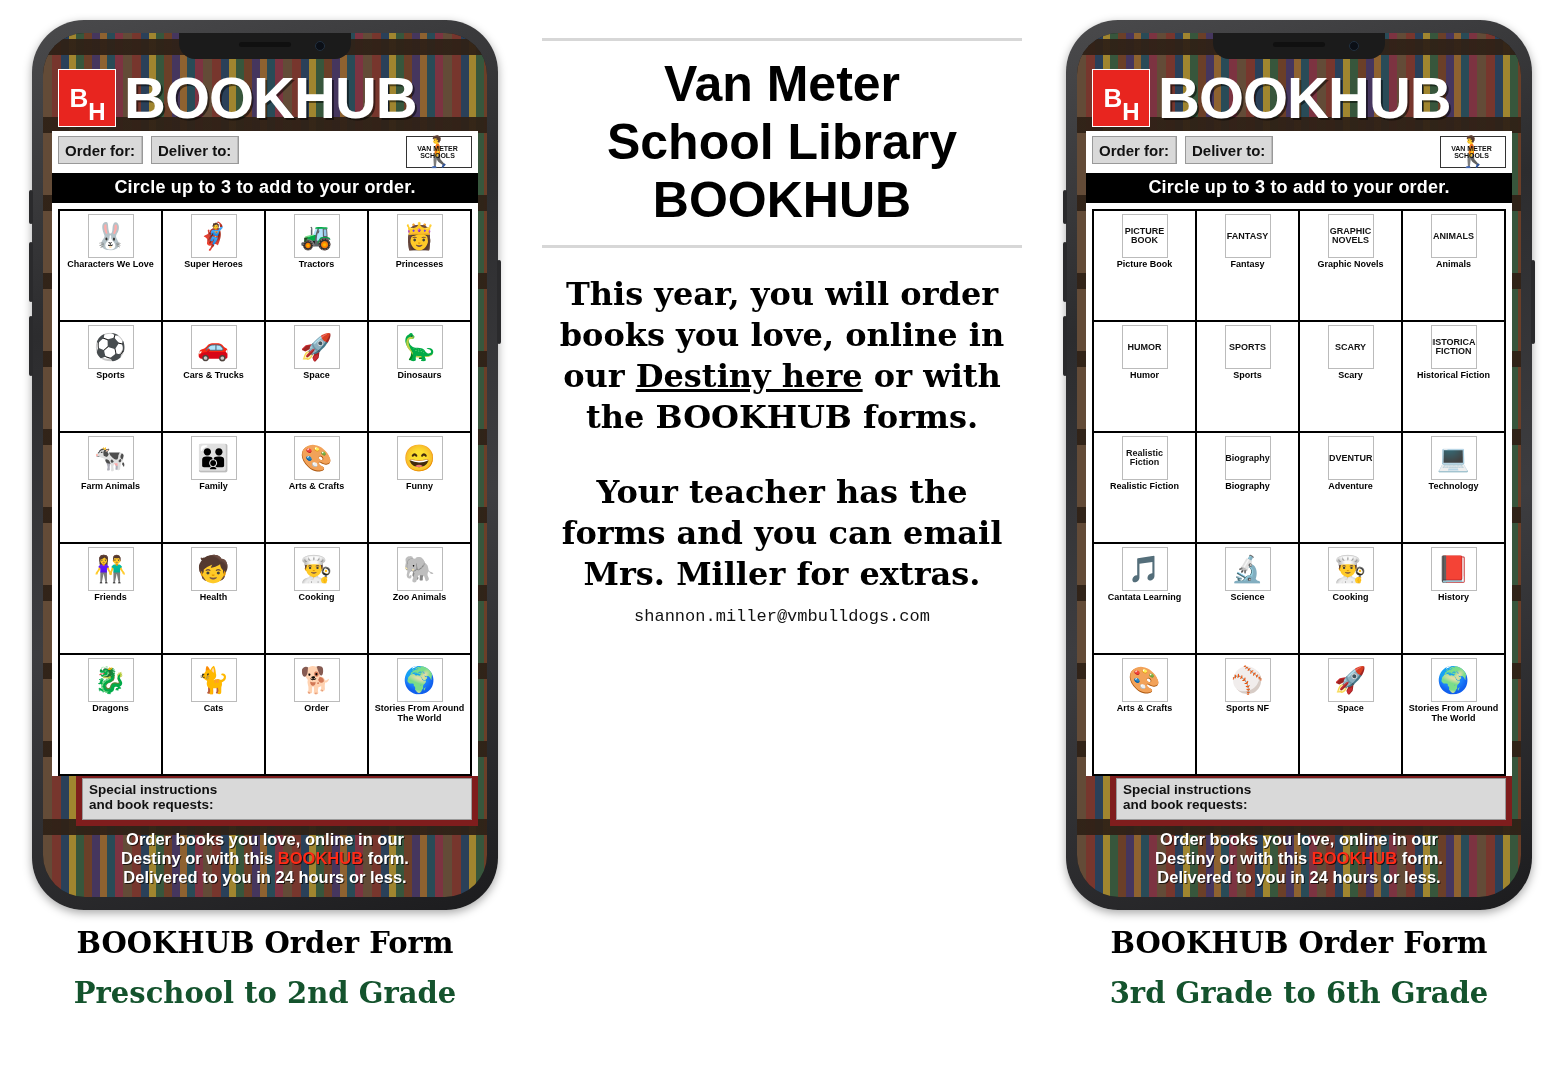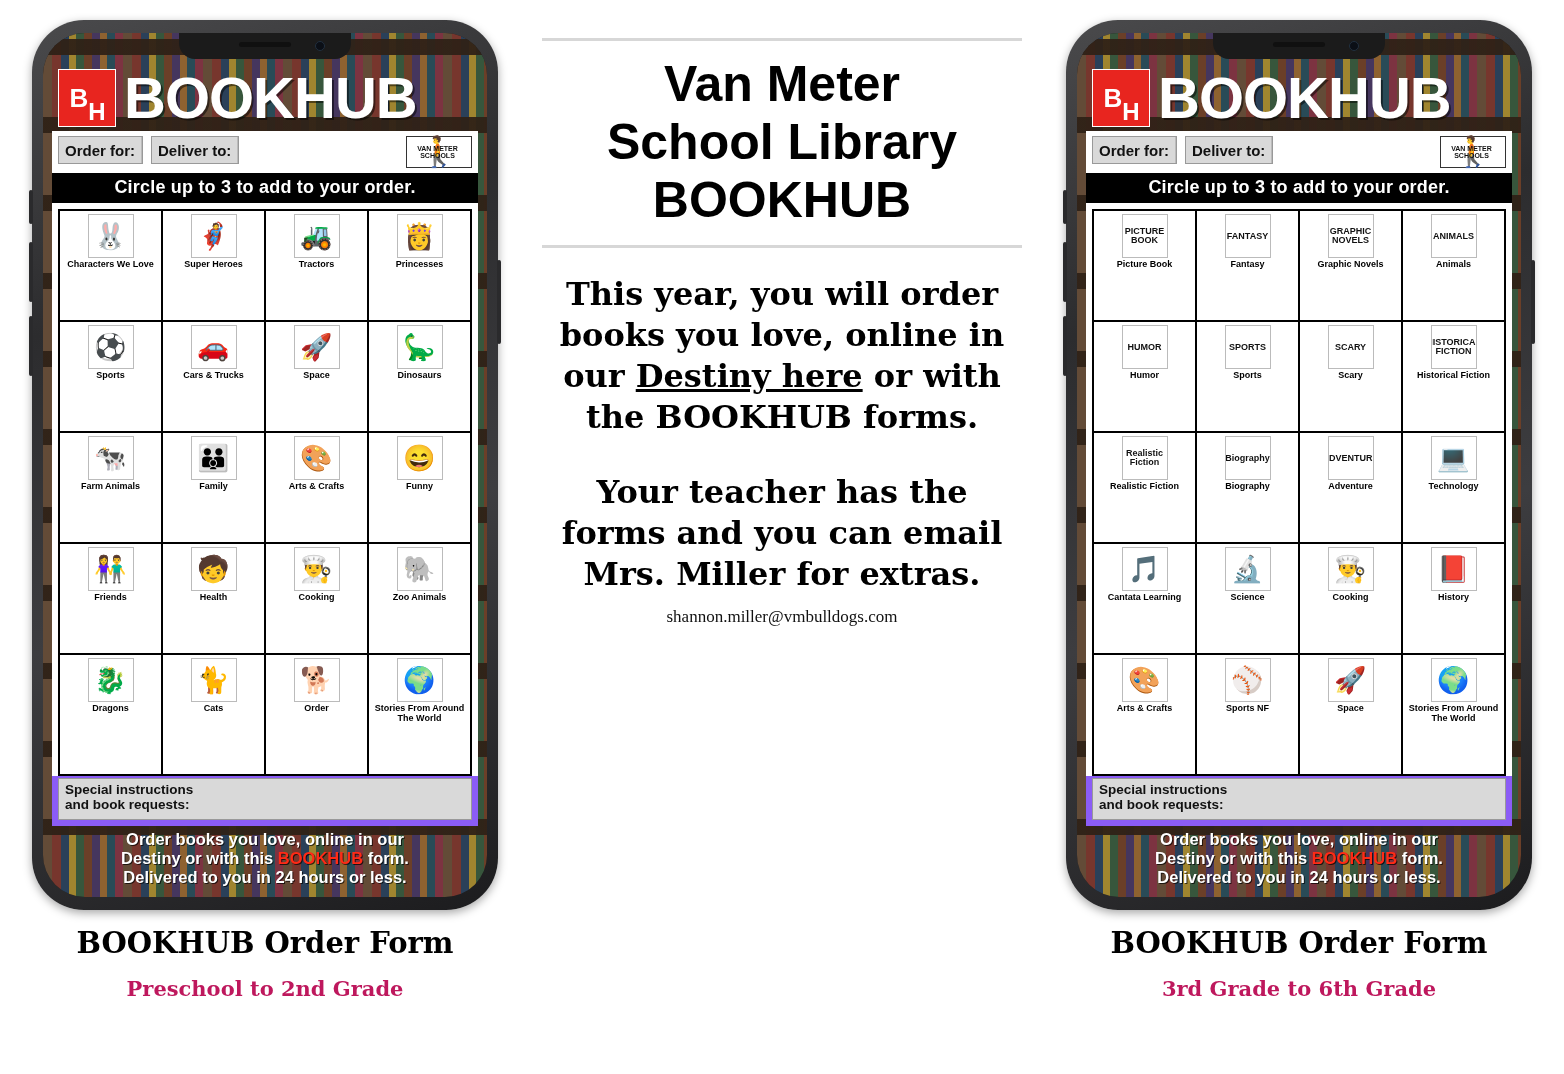--- a/index.html
+++ b/index.html
@@ -261,22 +261,23 @@
   }
   .cell .cap {
     font-size: 9px;
     font-weight: bold;
     text-align: center;
     line-height: 1.05;
     margin-top: 2px;
     color: #000;
   }
   .special {
-    background: #8b5cf6;
+    background: #7f1d1d;
     padding: 2px 6px 6px;
+    margin-left: 24px;
   }
   .special-inner {
     background: #d9d9d9;
     border: 1px solid #999;
     font-size: 13.5px;
     font-weight: bold;
     color: #111;
     padding: 3px 6px 6px;
     line-height: 1.15;
   }
@@ -297,22 +298,22 @@
     font-family: "DejaVu Serif", serif;
     font-weight: bold;
     font-size: 29px;
     color: #000;
     text-align: center;
   }
   .caption-sub {
     margin-top: 16px;
     font-family: "DejaVu Serif", serif;
     font-weight: bold;
-    font-size: 21px;
-    color: #be185d;
+    font-size: 29px;
+    color: #14532d;
     text-align: center;
   }
 
   
   .center-col {
     width: 524px;
     padding: 30px 22px 0;
     box-sizing: border-box;
     display: flex;
     flex-direction: column;
@@ -337,21 +338,21 @@
     font-family: "DejaVu Serif", serif;
     font-weight: bold;
     font-size: 32px;
     line-height: 1.28;
     text-align: center;
     color: #000;
     margin-bottom: 34px;
   }
   .center-para u { text-decoration: underline; }
   .center-email {
-    font-family: Liberation Serif, serif;
+    font-family: Liberation Mono, monospace;
     font-size: 17px;
     color: #111;
     text-align: left;
     margin-top: 12px;
   }
 </style>
 </head>
 <body>
 
 <div class="page">

